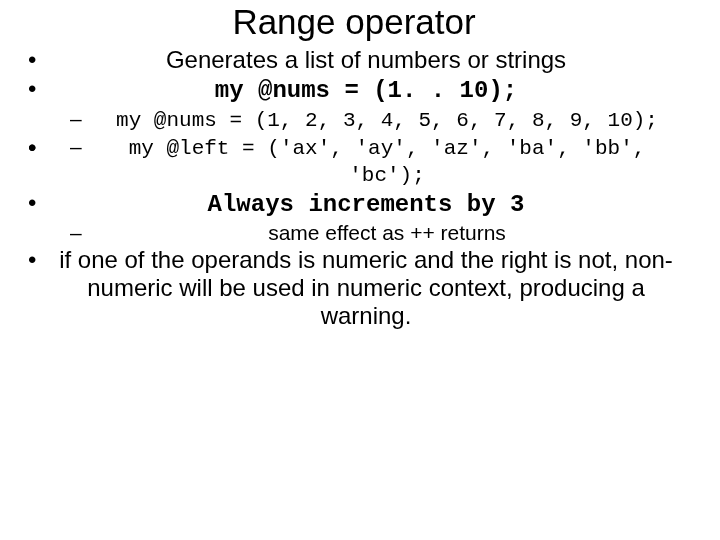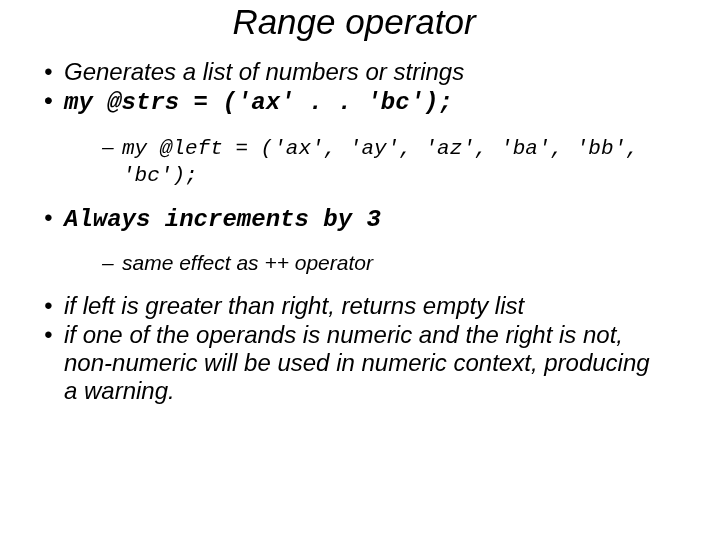--- a/index.html
+++ b/index.html
@@ -8,33 +8,33 @@
     width: 720px;
     height: 540px;
     background: #fff;
     font-family: Arial, Helvetica, sans-serif;
     color: #000;
     overflow: hidden;
   }
   .slide {
     padding: 2px 36px 0 24px;
     box-sizing: border-box;
-    font-style: italic;
   }
   h1 {
     text-align: center;
     font-size: 35px;
     font-weight: normal;
     margin: 0 0 4px 0;
     font-family: Arial, Helvetica, sans-serif;
   }
   ul {
-    margin: 16px;
+    margin: 0;
     padding: 0;
     list-style: none;
+    text-align: center;
   }
   .level1 > li {
     font-size: 24px;
     line-height: 1.18;
     padding-left: 24px;
     position: relative;
     margin-bottom: 1px;
   }
   .level1 > li::before {
     content: "•";
@@ -70,44 +70,48 @@
 
 <div class="slide">
   <h1>Range operator</h1>
 
   <ul class="level1">
 
     <li>
       <span>Generates a list of numbers or strings</span>
     </li>
 
+    <li>
+      <span class="mono">my @nums = (1. . 10);</span>
+      <ul class="level2">
+        <li>
+          <span class="mono-sub">my @nums = (1, 2, 3, 4, 5, 6, 7, 8, 9, 10);</span>
+        </li>
+      </ul>
+    </li>
 
     <li>
     </li>
 
     <li>
-      <span class="mono">my @strs = ('ax' . . 'bc');</span>
       <ul class="level2">
         <li>
           <span class="mono-sub">my @left = ('ax', 'ay', 'az', 'ba', 'bb', 'bc');</span>
         </li>
       </ul>
     </li>
 
     <li>
       <span class="mono">Always increments by 3</span>
       <ul class="level2">
         <li>
-          <span>same effect as ++ operator</span>
+          <span>same effect as ++ returns</span>
         </li>
       </ul>
     </li>
 
-    <li>
-      <span>if left is greater than right, returns empty list</span>
-    </li>
 
     <li>
       <span>if one of the operands is numeric and the right is not, non-numeric will be used in numeric context, producing a warning.</span>
     </li>
 
   </ul>
 </div>
 
 </body></html>

